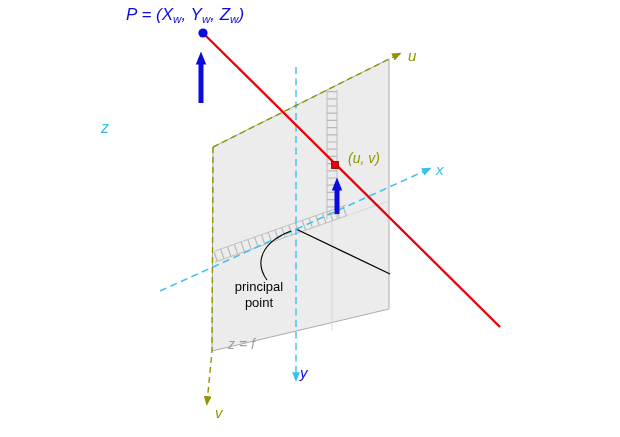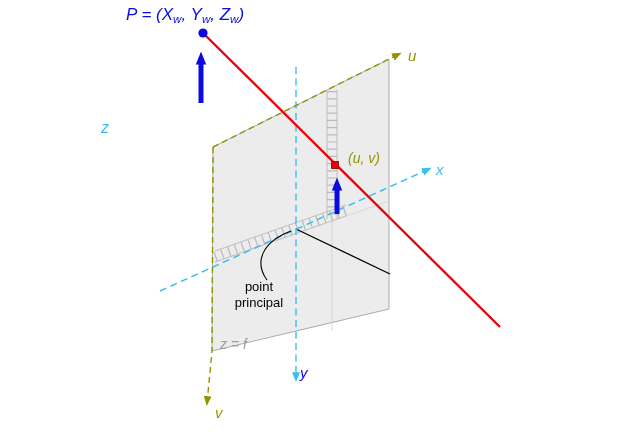--- a/index.html
+++ b/index.html
@@ -19,21 +19,21 @@
     white-space: nowrap;
   }
   .msub { font-size: 0.68em; vertical-align: -0.28em; }
   #p-label   { left:126px; top:5px;   font-size:17px; color:var(--blue); }
   #z-label   { left:101px; top:119px; font-size:16px; color:var(--cyan); }
   #u-label   { left:408px; top:47px;  font-size:15px; color:var(--olive); }
   #v-label   { left:215px; top:404px; font-size:15px; color:var(--olive); }
   #x-label   { left:436px; top:161px; font-size:15px; color:var(--cyan); }
   #y-label   { left:300px; top:364px; font-size:15px; color:var(--blue); }
   #uv-label  { left:348px; top:150px; font-size:14px; color:var(--olive); }
-  #zf-label  { left:220px; top:336px; font-size:14px; color:var(--gray_text); }
+  #zf-label  { left:228px; top:336px; font-size:14px; color:var(--gray_text); }
   #principal-label {
     left:219px; top:279px; width:80px;
     font-size:13px; color:var(--black);
     font-style: normal; text-align:center; line-height:1.22;
   }
   #principal-label .coords { font-style: italic; }
 </style>
 </head>
 <body>
 
@@ -99,17 +99,17 @@
 
   <div class="lbl" id="z-label">z</div>
   <div class="lbl" id="u-label">u</div>
   <div class="lbl" id="v-label">v</div>
   <div class="lbl" id="x-label">x</div>
   <div class="lbl" id="y-label">y</div>
   <div class="lbl" id="uv-label">(u, v)</div>
   <div class="lbl" id="zf-label">z = f</div>
 
   <div class="lbl" id="principal-label">
+    <div>principal</div>
     <div>point</div>
-    <div>principal</div>
   </div>
 
 </div>
 
 </body></html>

